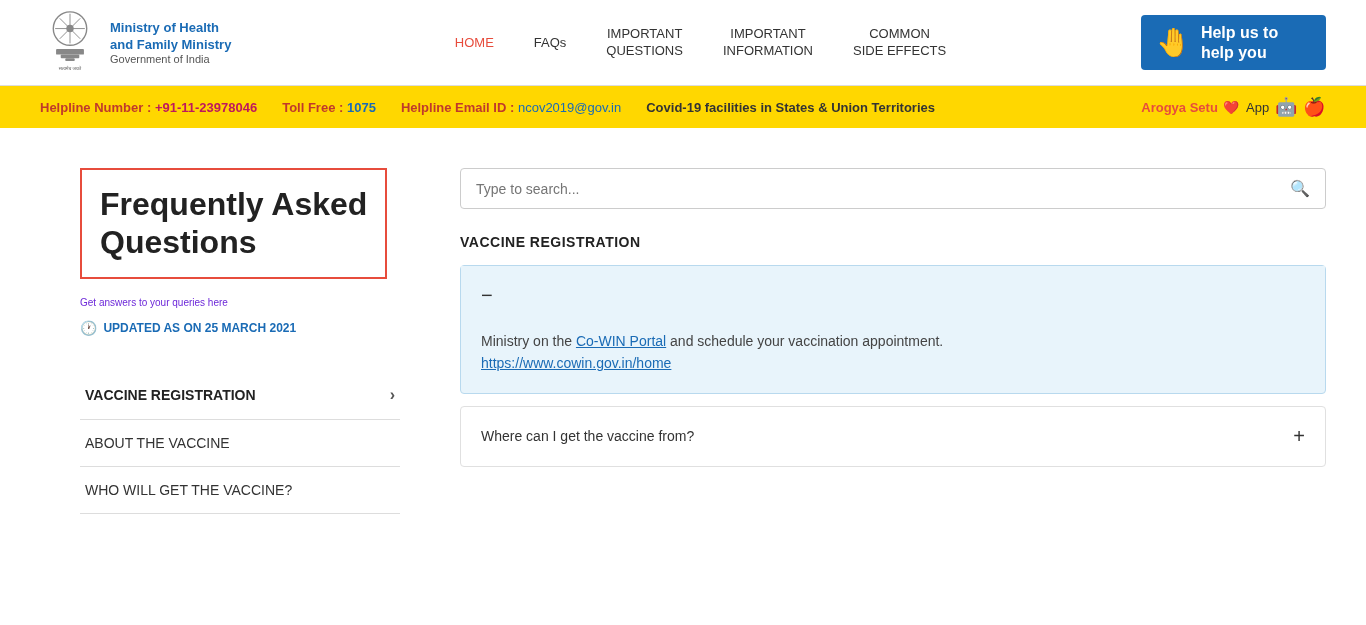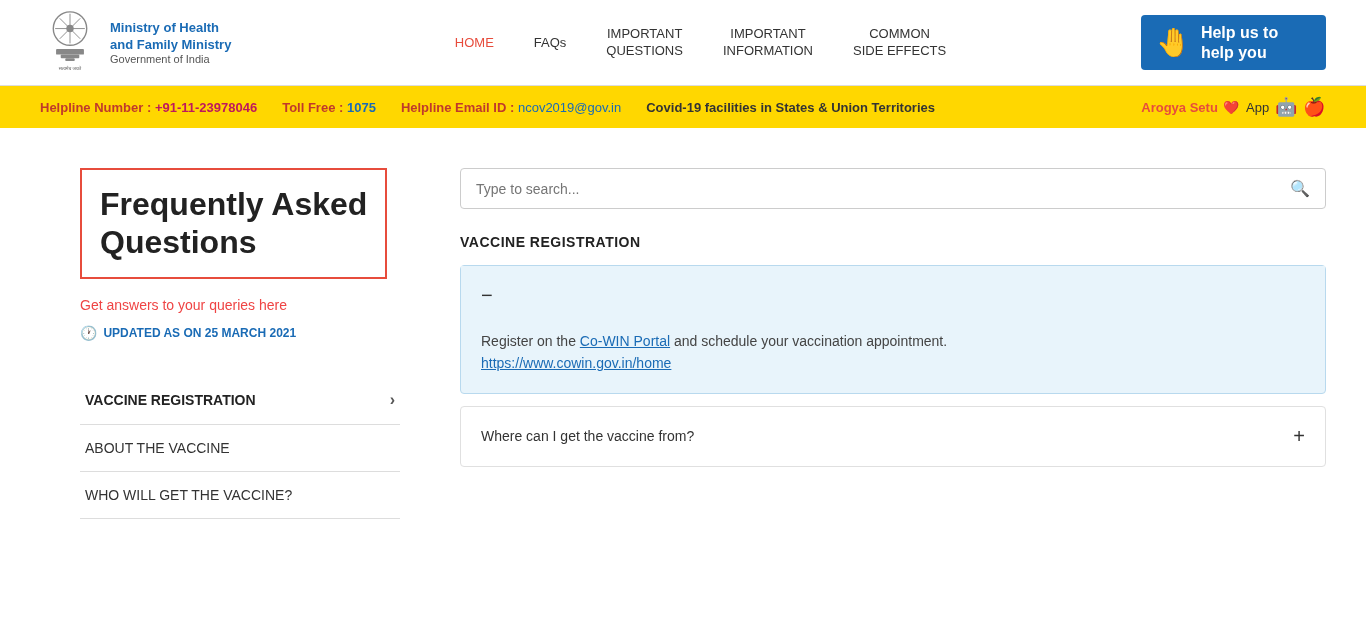--- a/index.html
+++ b/index.html
@@ -30,21 +30,21 @@
     .arogya { display: flex; align-items: center; gap: 6px; margin-left: auto; }
     .arogya-text { color: #e74c3c; font-weight: bold; font-size: 13px; }
     .app-icons { display: flex; gap: 6px; align-items: center; }
 
     
     .main { display: flex; padding: 40px 40px 20px 80px; gap: 60px; min-height: 450px; }
 
     
     .left-panel { min-width: 320px; max-width: 340px; }
     .faq-title { font-size: 32px; font-weight: bold; color: #222; line-height: 1.2; border: 2px solid #e74c3c; padding: 15px 18px; display: inline-block; margin-bottom: 18px; }
-    .faq-subtitle { color: #ef4444; font-size: 14px; margin-bottom: 12px; }
+    .faq-subtitle { color: #6d28d9; font-size: 10px; margin-bottom: 12px; }
     .updated { display: flex; align-items: center; gap: 6px; color: #1a6bb5; font-size: 12px; font-weight: bold; margin-bottom: 35px; }
     .updated .clock { font-size: 14px; }
 
     .sidebar-menu { width: 100%; }
     .sidebar-item { display: flex; align-items: center; justify-content: space-between; padding: 15px 5px; border-bottom: 1px solid #ddd; cursor: pointer; font-size: 14px; }
     .sidebar-item.active { font-weight: bold; color: #222; }
     .sidebar-chevron { font-size: 16px; color: #555; }
 
     
     .right-panel { flex: 1; }
@@ -166,21 +166,21 @@
       <span class="search-icon">🔍</span>
     </div>
 
     <div class="section-title">VACCINE REGISTRATION</div>
 
     <div class="faq-item expanded">
       <div class="faq-question">
         <span class="faq-toggle">−</span>
       </div>
       <div class="faq-answer">
-        <span>Register on the </span><a href="#">Co-WIN Portal</a><span> and schedule your vaccination appointment.</span><br>
+        <span>Ministry on the </span><a href="#">Co-WIN Portal</a><span> and schedule your vaccination appointment.</span><br>
         <a href="#">https://www.cowin.gov.in/home</a>
       </div>
     </div>
 
     <div class="faq-item">
       <div class="faq-question">
         <span>Where can I get the vaccine from?</span>
         <span class="faq-toggle">+</span>
       </div>
     </div>

